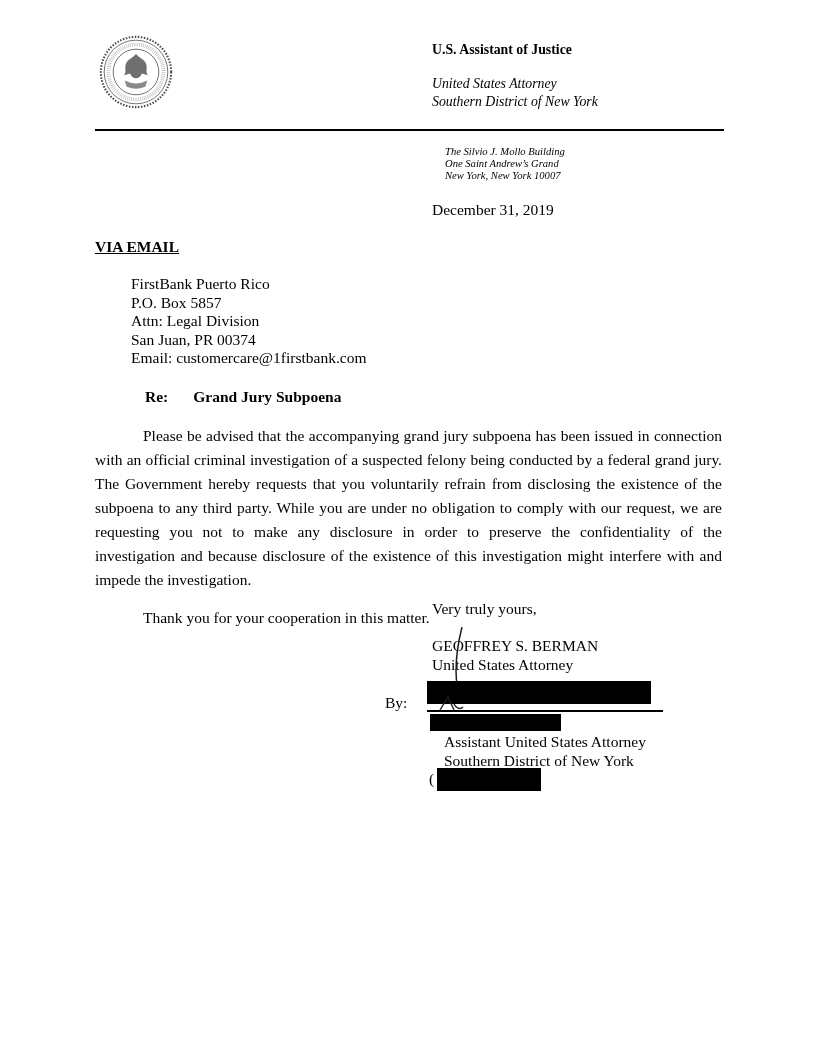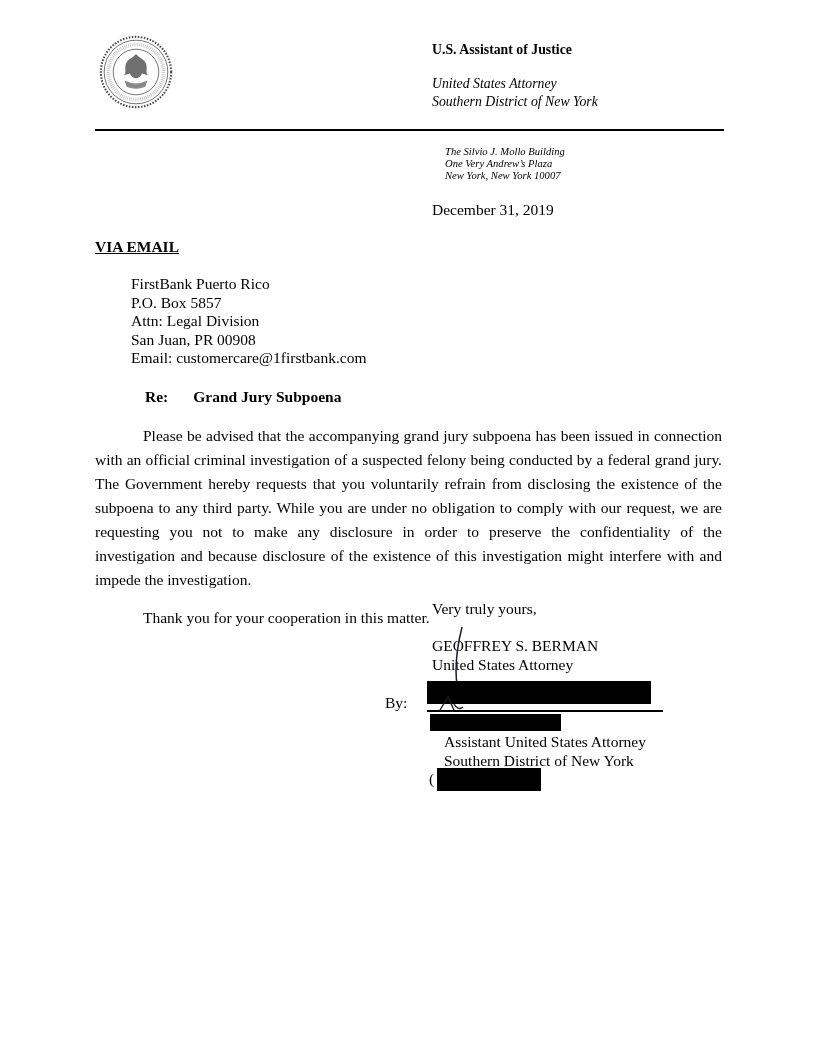--- a/index.html
+++ b/index.html
@@ -66,34 +66,34 @@
     <div class="office">
       <div>United States Attorney</div>
       <div>Southern District of New York</div>
     </div>
   </div>
 
   <div class="rule"></div>
 
   <div class="station">
     <div>The Silvio J. Mollo Building</div>
-    <div>One Very Andrew’s Plaza</div>
+    <div>One Saint Andrew’s Grand</div>
     <div>New York, New York  10007</div>
   </div>
 
   <div class="date">December 31, 2019</div>
 
   <div class="letter">
     <div class="via">VIA EMAIL</div>
 
     <div class="recipient">
       <div>FirstBank Puerto Rico</div>
       <div>P.O. Box 5857</div>
       <div>Attn: Legal Division</div>
-      <div>San Juan, PR 00908</div>
+      <div>San Juan, PR 00374</div>
       <div>Email: customercare@1firstbank.com</div>
     </div>
 
     <div class="re-line">
       <span class="re-label">Re:</span><span class="re-subject">Grand Jury Subpoena</span>
     </div>
 
     <p class="para">Please be advised that the accompanying grand jury subpoena has been issued in connection with an official criminal investigation of a suspected felony being conducted by a federal grand jury.  The Government hereby requests that you voluntarily refrain from disclosing the existence of the subpoena to any third party.  While you are under no obligation to comply with our request, we are requesting you not to make any disclosure in order to preserve the confidentiality of the investigation and because disclosure of the existence of this investigation might interfere with and impede the investigation.</p>
 
     <p class="thanks">Thank you for your cooperation in this matter.</p>

